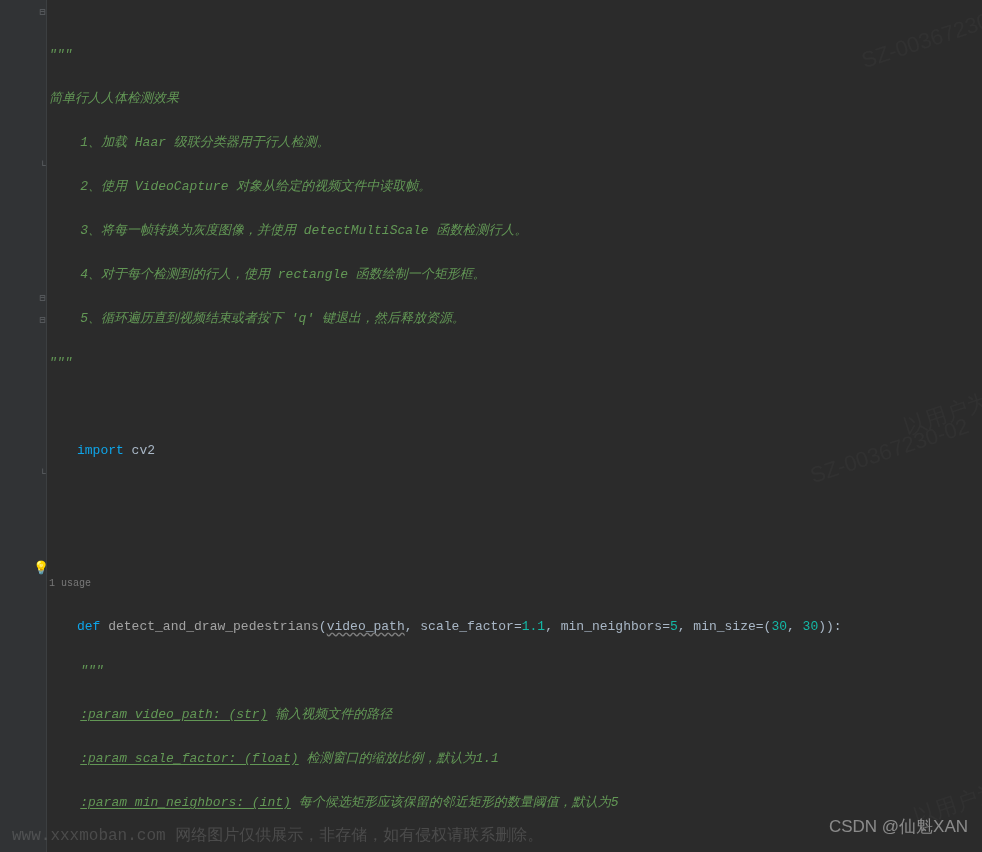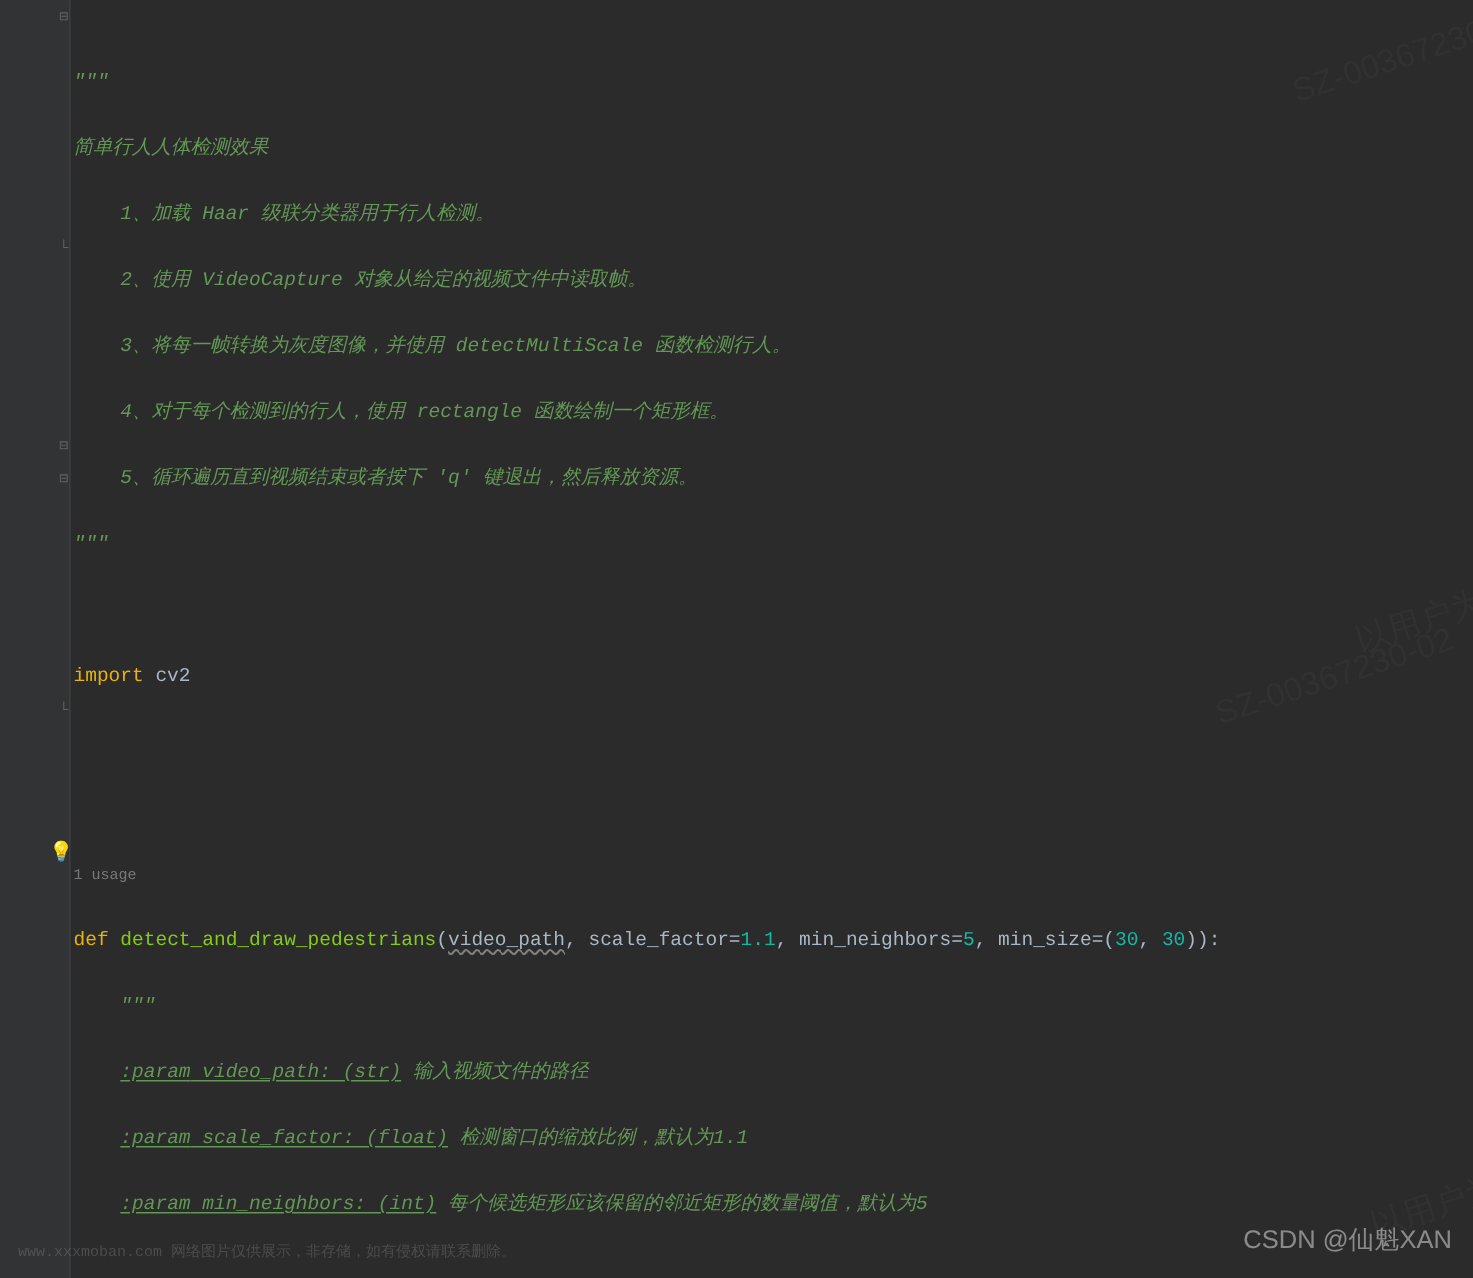--- a/index.html
+++ b/index.html
@@ -43,22 +43,22 @@
   font-size: 13px;
 }
 .code {
   position: absolute;
   left: 47px;
   top: 0;
   padding-left: 2px;
   white-space: pre;
 }
 .line { height: 22px; }
-.c-orange { color: #eab308; }
-.c-yellow { color: #84cc16; text-align: right; }
+.c-orange { color: #0ea5e9; margin-left: 28px; }
+.c-yellow { color: #a3a3a3; text-align: right; }
 .c-greendoc { color: #629755; font-style: italic; }
 .c-greendoc-u { color: #629755; font-style: italic; text-decoration: underline; text-underline-offset: 2px; }
 .c-white { color: #a9b7c6; }
 .c-blue { color: #14b8a6; margin-top: 24px; }
 .wavy { text-decoration-line: underline; text-decoration-style: wavy; text-decoration-color: #808080; text-underline-offset: 2px; }
 .usage { color: #787878; font-size: 10px; }
 .watermark {
   position: absolute;
   right: 14px;
   bottom: 14px;
@@ -72,21 +72,21 @@
   font-size: 22px;
   transform: rotate(-18deg);
   font-family: Arial, sans-serif;
   pointer-events: none;
 }
 .faded {
   position: absolute;
   left: 12px;
   bottom: 5px;
   color: rgba(170,170,170,0.25);
-  font-size: 10px;
+  font-size: 16px;
 }
 </style>
 </head>
 <body>
 
 <div class="gutter">
   <div class="fold" style="top:8px">⊟</div>
   <div class="fold" style="top:162px">└</div>
   <div class="fold" style="top:294px">⊟</div>
   <div class="fold" style="top:316px">⊟</div>

